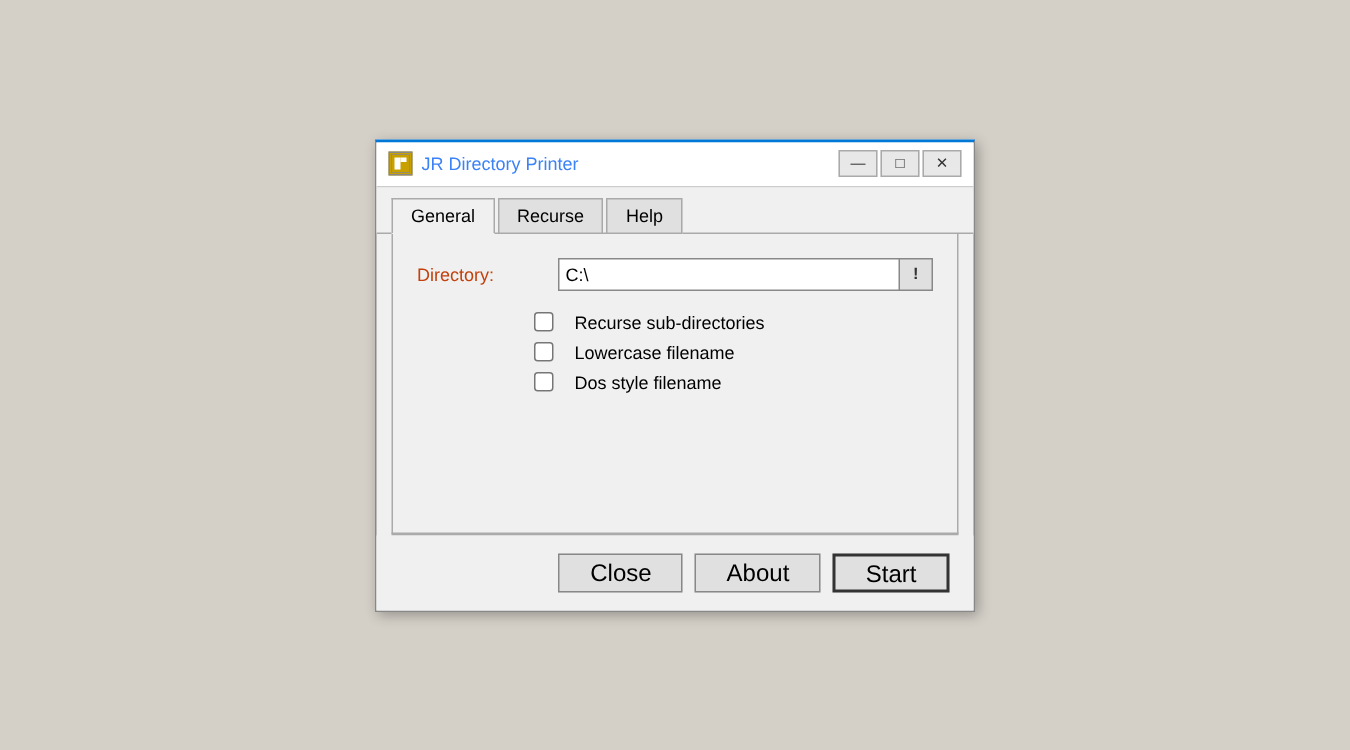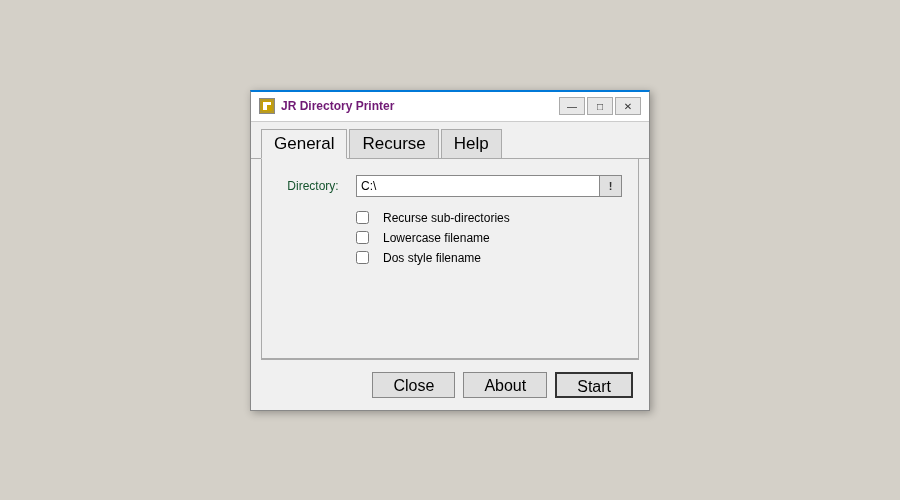--- a/index.html
+++ b/index.html
@@ -50,22 +50,22 @@
       border: 1px solid #888;
       display: flex;
       align-items: center;
       justify-content: center;
       font-size: 9px;
       color: white;
     }
 
     .title-text {
       font-size: 12px;
-      font-weight: 700;
-      color: #701a75;
+      font-weight: 400;
+      color: #3b82f6;
     }
 
     .title-controls {
       display: flex;
       gap: 2px;
     }
 
     .title-btn {
       width: 26px;
       height: 18px;
@@ -84,21 +84,21 @@
       padding: 6px 10px 0 10px;
       background: #f0f0f0;
       border-bottom: 1px solid #aaa;
     }
 
     .tab {
       padding: 4px 12px;
       border: 1px solid #aaa;
       background: #e0e0e0;
       cursor: pointer;
-      font-size: 17px;
+      font-size: 12px;
       margin-right: 2px;
       position: relative;
       top: 1px;
     }
 
     .tab.active {
       background: #f0f0f0;
       border-bottom: 1px solid #f0f0f0;
       z-index: 1;
     }
@@ -113,24 +113,24 @@
     }
 
     .field-row {
       display: flex;
       align-items: center;
       margin-bottom: 14px;
     }
 
     .field-label {
       width: 70px;
-      text-align: center;
-      margin-right: 8px;
-      font-size: 12px;
-      color: #14532d;
+      text-align: left;
+      margin-right: 24px;
+      font-size: 12px;
+      color: #c2410c;
     }
 
     .field-input-group {
       display: flex;
       align-items: center;
       flex: 1;
     }
 
     .field-input {
       flex: 1;

